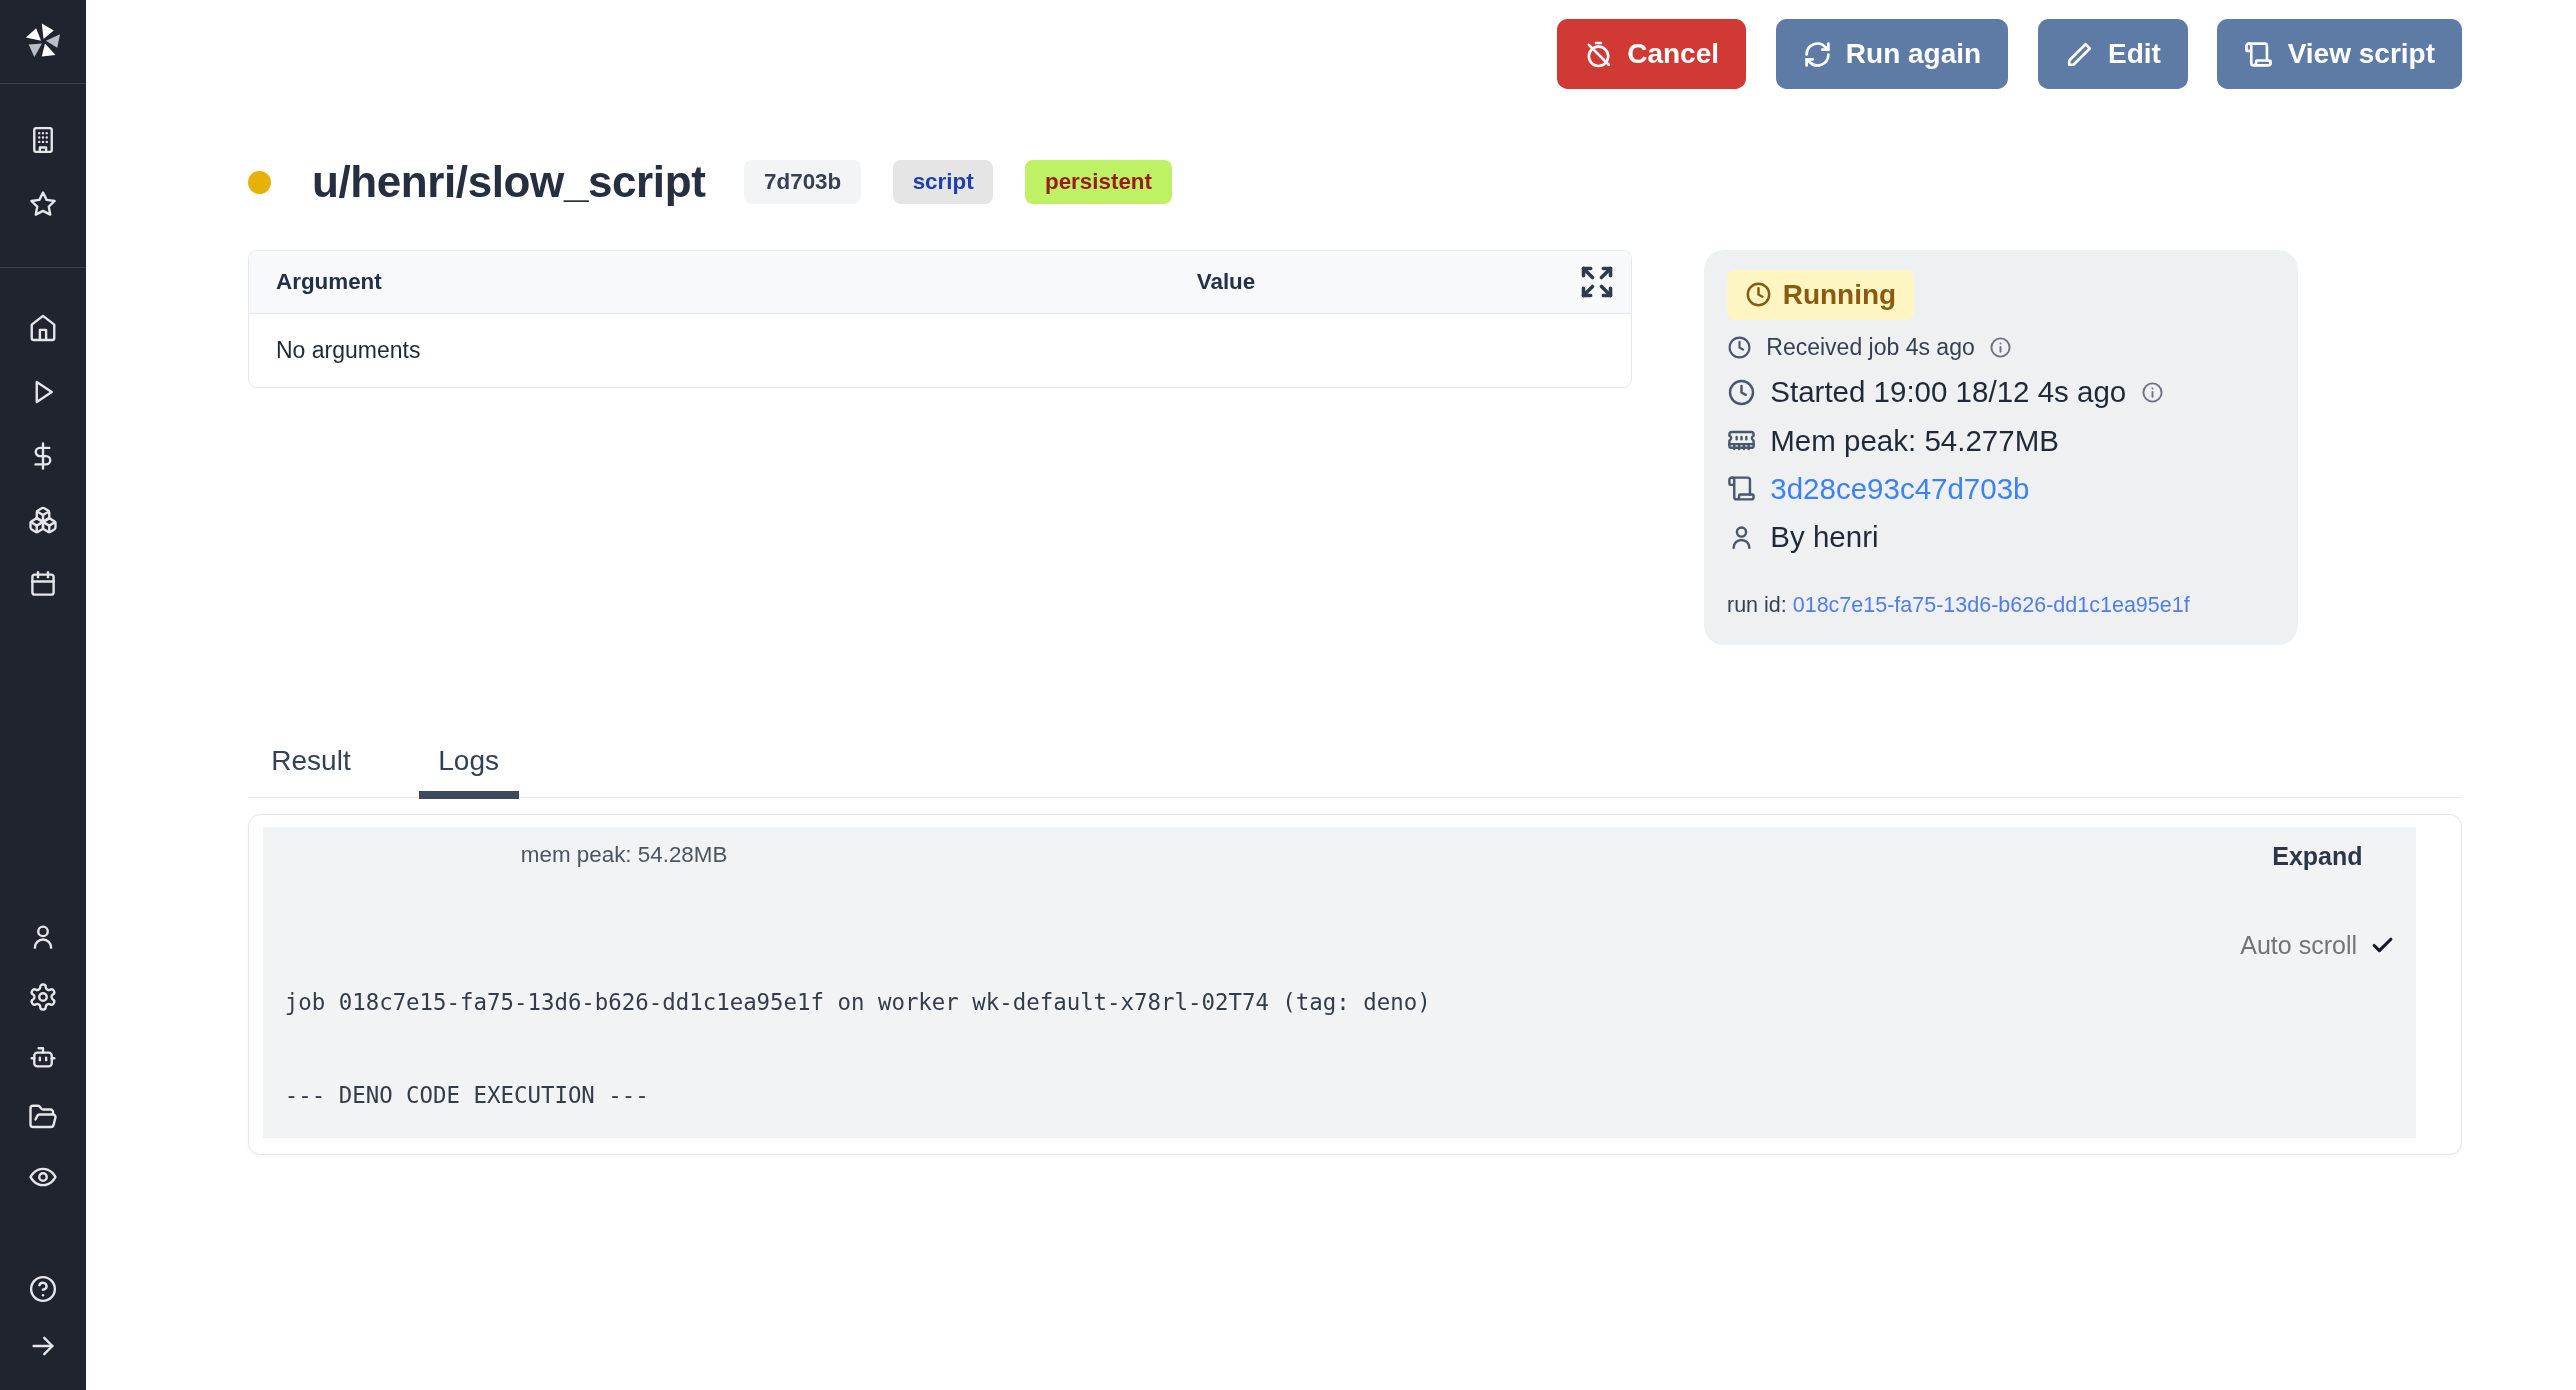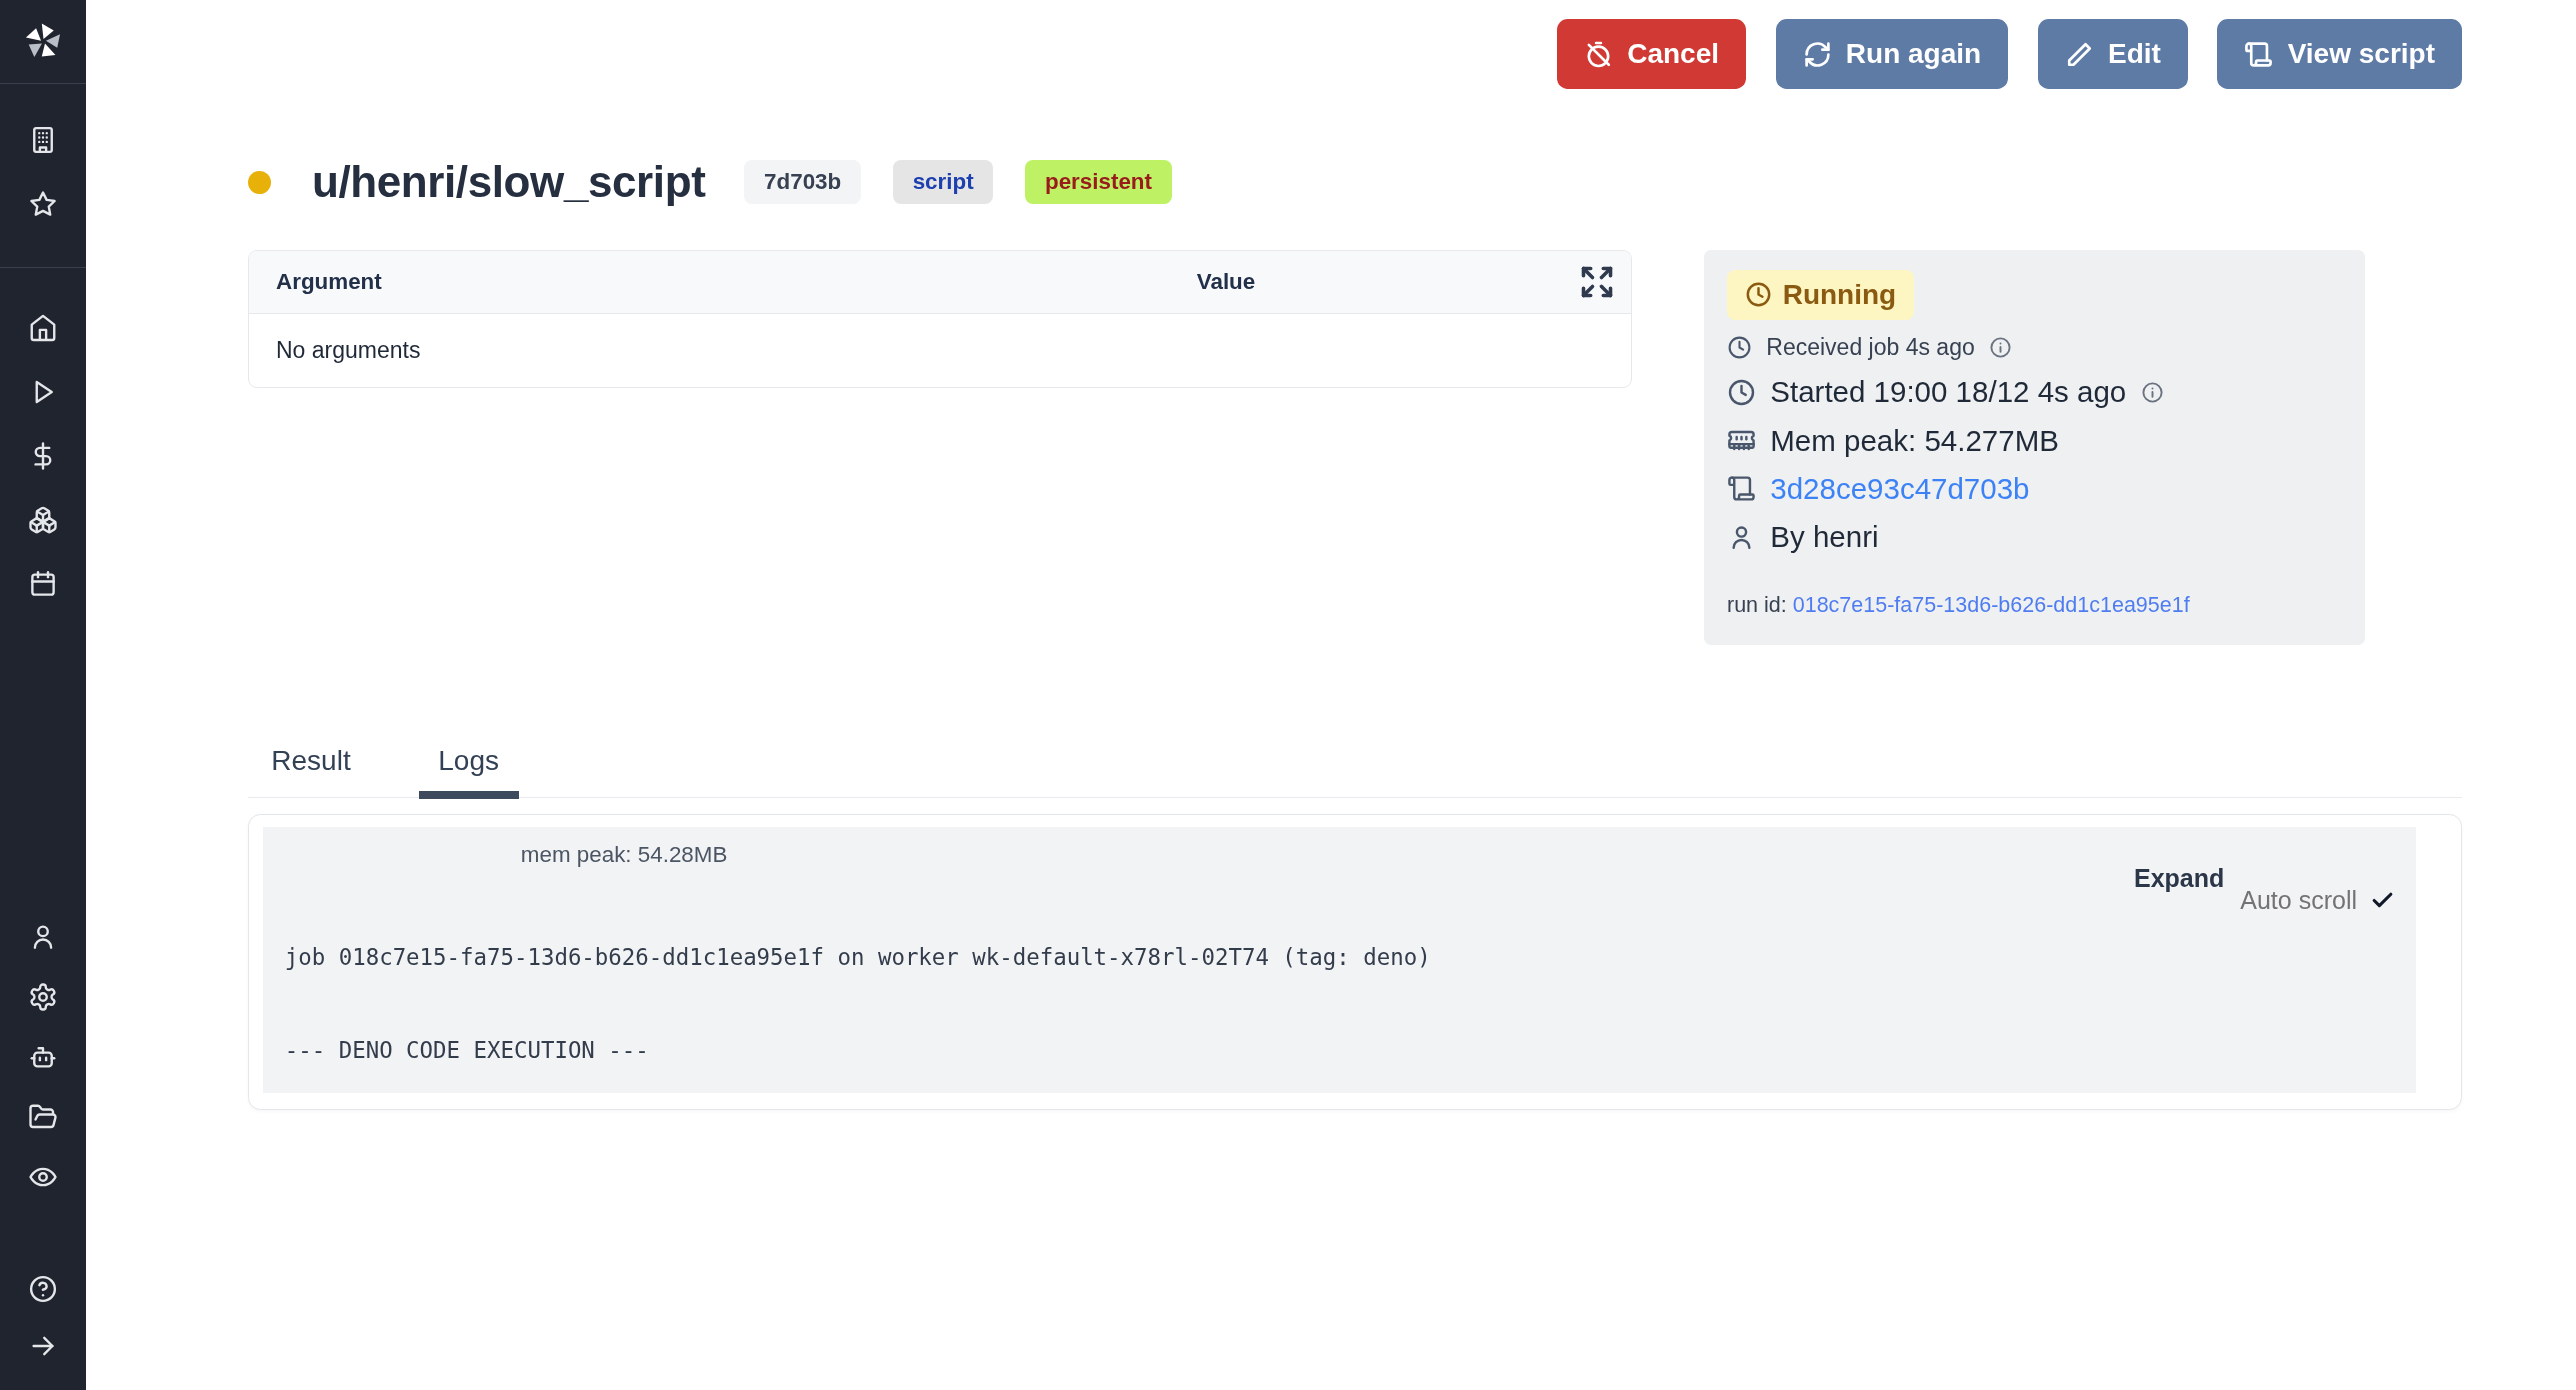--- a/index.html
+++ b/index.html
@@ -38,21 +38,21 @@
   
   .args-card { width:1384px; border:1.8px solid #e6e8ec; border-radius:9px; overflow:hidden; background:#ffffff; }
   .args-head { position:relative; display:flex; align-items:center; background:#f8f9fb; border-bottom:1.8px solid #e6e8ec; height:63px; font-size:22.4px; font-weight:700; color:#23304a; }
   .th-arg { padding-left:27px; width:325px; }
   .th-val { position:absolute; left:572px; right:0; text-align:center; }
   .expand-table { position:absolute; right:16px; top:12.5px; width:36px; height:36px; color:#2f3a4e; cursor:pointer; }
   .expand-table svg { width:36px; height:36px; stroke:currentColor; fill:none; stroke-width:2.4; stroke-linecap:round; stroke-linejoin:round; }
   .args-empty { font-size:23px; color:#1f2937; padding:23px 0 23px 27px; }
 
   
-  .status-panel { width:661px; background:#eef0f2; border-radius:7px; padding:19.7px 23px 27px 23px; }
+  .status-panel { width:594px; background:#eef0f2; border-radius:20px; padding:19.7px 23px 27px 23px; }
   .running-badge { display:inline-flex; align-items:center; gap:10.7px; background:#fdf6c3; color:#8a5a10; font-size:28px; font-weight:700; padding:9px 18px; border-radius:8px; }
   .running-badge svg { width:27px; height:27px; stroke:#8a5a10; fill:none; stroke-width:2.2; stroke-linecap:round; stroke-linejoin:round; }
   .info-row { display:flex; align-items:center; gap:14.3px; margin-top:14.3px; color:#1f2937; }
   .info-row svg { flex-shrink:0; stroke:#49566b; fill:none; stroke-width:2; stroke-linecap:round; stroke-linejoin:round; }
   .info-row.small { font-size:23px; color:#374151; }
   .info-row.small svg.lead { width:25px; height:25px; }
   .info-row.big { font-size:29.5px; }
   .info-row.big svg.lead { width:29px; height:29px; }
   .i-info { width:23px; height:23px; stroke:#6b7280 !important; cursor:pointer; }
   .hash-link { color:#3c82f6; cursor:pointer; }
@@ -63,21 +63,21 @@
   .tabs { display:flex; gap:59px; margin-top:100px; border-bottom:1.8px solid #e8eaee; padding-left:9px; }
   .tab { font-size:28px; color:#334155; padding:0 14.3px 19.7px 14.3px; cursor:pointer; position:relative; }
   .tab.active { font-weight:400; }
   .tab.active::after { content:""; position:absolute; left:-5.4px; right:-5.4px; bottom:-1.8px; height:7.2px; background:#3d4a5d; }
 
   
   .log-card { margin-top:16px; border:1.8px solid #e3e6ea; border-radius:12.5px; background:#ffffff; padding:12.5px 45px 16px 14.3px; box-shadow:0 1.8px 3.6px rgba(0,0,0,0.03); }
   .log-inner { background:#f2f3f5; padding:14.3px 21.5px 27px 21.5px; }
   .log-head { display:flex; align-items:flex-start; }
   .mem-peak { margin-left:236px; font-size:22.4px; color:#4b5563; }
-  .log-actions { margin-left:auto; display:flex; align-items:center; gap:16px; }
+  .log-actions { margin-left:auto; display:flex; align-items:center; gap:16px;flex-direction:column; }
   .expand-label { font-size:25px; font-weight:700; color:#2b3648; cursor:pointer; }
   .autoscroll { font-size:25px; color:#737373; display:flex; align-items:center; gap:12.5px; cursor:pointer;margin-top:44px; }
   .autoscroll svg { width:25px; height:25px; stroke:#111827; fill:none; stroke-width:3; stroke-linecap:round; stroke-linejoin:round; }
   .log-pre { margin-top:27px; font-family:"DejaVu Sans Mono",monospace; font-size:22.4px; line-height:31px; color:#333c4b; white-space:pre; }
 </style>
 </head>
 <body>
 
 <div class="root">
 

